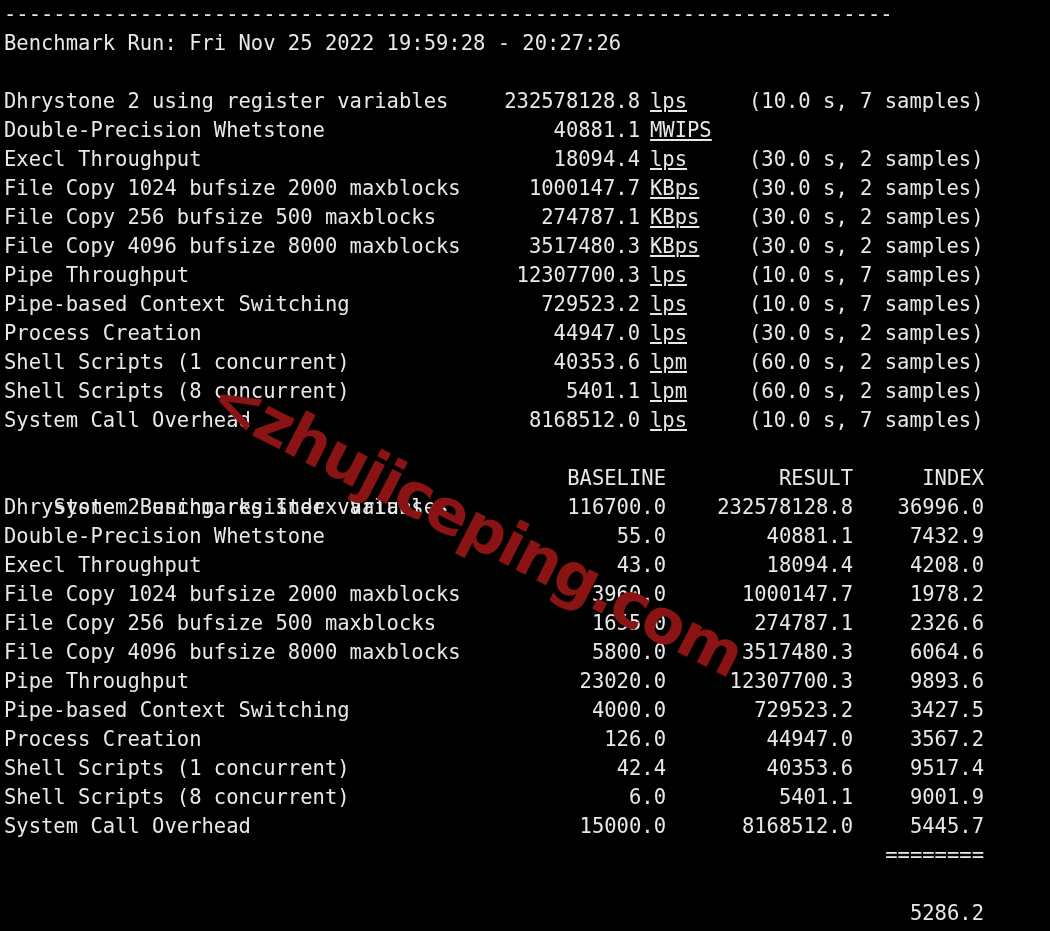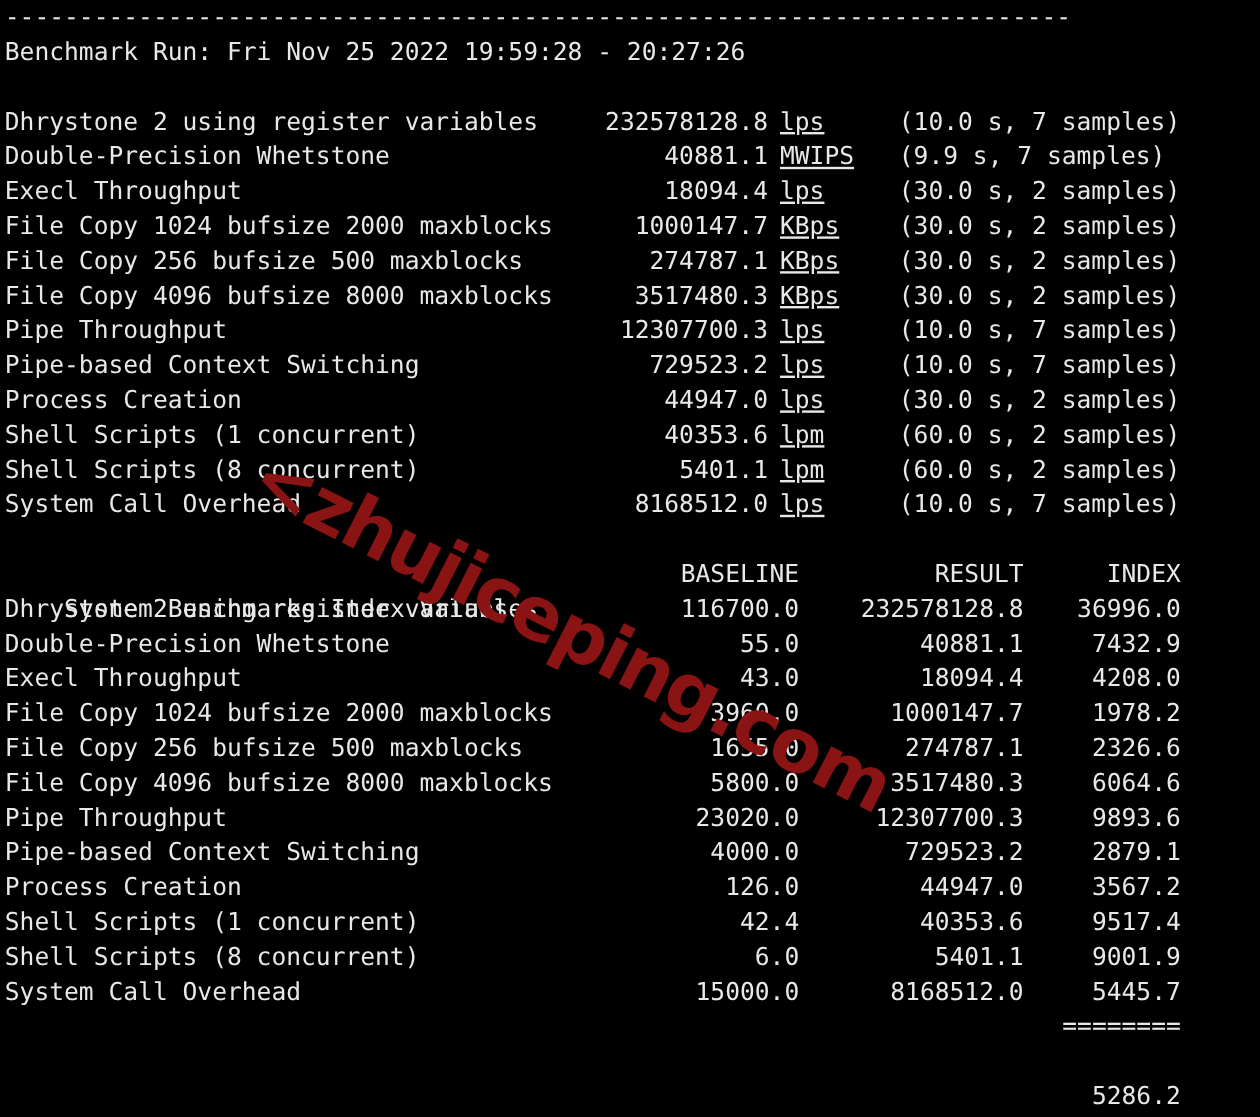--- a/index.html
+++ b/index.html
@@ -95,21 +95,21 @@
 <body>
 
 <div id="terminal" style="background: rgb(0, 0, 0); color: rgb(232, 232, 232);">
 
   <div class="term-line topline">------------------------------------------------------------------------</div>
   <div class="term-line">Benchmark Run: Fri Nov 25 2022 19:59:28 - 20:27:26</div>
   <div class="term-line blank">&nbsp;</div>
 
   <div id="results-block">
       <div class="term-line"><span>Dhrystone 2 using register variables</span><span class="col c-value">232578128.8</span><span class="colL c-unit">lps</span><span class="colL c-time">(10.0 s, 7 samples)</span></div>
-      <div class="term-line"><span>Double-Precision Whetstone</span><span class="col c-value">40881.1</span><span class="colL c-unit">MWIPS</span><span class="colL c-time">(9.9 s, 7 samples)</span></div>
+      <div class="term-line"><span>Double-Precision Whetstone</span><span class="col c-value">40881.1</span><span class="colL c-unit">MWIPS</span></div>
       <div class="term-line"><span>Execl Throughput</span><span class="col c-value">18094.4</span><span class="colL c-unit">lps</span><span class="colL c-time">(30.0 s, 2 samples)</span></div>
       <div class="term-line"><span>File Copy 1024 bufsize 2000 maxblocks</span><span class="col c-value">1000147.7</span><span class="colL c-unit">KBps</span><span class="colL c-time">(30.0 s, 2 samples)</span></div>
       <div class="term-line"><span>File Copy 256 bufsize 500 maxblocks</span><span class="col c-value">274787.1</span><span class="colL c-unit">KBps</span><span class="colL c-time">(30.0 s, 2 samples)</span></div>
       <div class="term-line"><span>File Copy 4096 bufsize 8000 maxblocks</span><span class="col c-value">3517480.3</span><span class="colL c-unit">KBps</span><span class="colL c-time">(30.0 s, 2 samples)</span></div>
       <div class="term-line"><span>Pipe Throughput</span><span class="col c-value">12307700.3</span><span class="colL c-unit">lps</span><span class="colL c-time">(10.0 s, 7 samples)</span></div>
       <div class="term-line"><span>Pipe-based Context Switching</span><span class="col c-value">729523.2</span><span class="colL c-unit">lps</span><span class="colL c-time">(10.0 s, 7 samples)</span></div>
       <div class="term-line"><span>Process Creation</span><span class="col c-value">44947.0</span><span class="colL c-unit">lps</span><span class="colL c-time">(30.0 s, 2 samples)</span></div>
       <div class="term-line"><span>Shell Scripts (1 concurrent)</span><span class="col c-value">40353.6</span><span class="colL c-unit">lpm</span><span class="colL c-time">(60.0 s, 2 samples)</span></div>
       <div class="term-line"><span>Shell Scripts (8 concurrent)</span><span class="col c-value">5401.1</span><span class="colL c-unit">lpm</span><span class="colL c-time">(60.0 s, 2 samples)</span></div>
       <div class="term-line"><span>System Call Overhead</span><span class="col c-value">8168512.0</span><span class="colL c-unit">lps</span><span class="colL c-time">(10.0 s, 7 samples)</span></div>
@@ -125,21 +125,21 @@
   </div>
 
   <div id="index-block">
       <div class="term-line"><span>Dhrystone 2 using register variables</span><span class="col c-base">116700.0</span><span class="col c-result">232578128.8</span><span class="col c-index">36996.0</span></div>
       <div class="term-line"><span>Double-Precision Whetstone</span><span class="col c-base">55.0</span><span class="col c-result">40881.1</span><span class="col c-index">7432.9</span></div>
       <div class="term-line"><span>Execl Throughput</span><span class="col c-base">43.0</span><span class="col c-result">18094.4</span><span class="col c-index">4208.0</span></div>
       <div class="term-line"><span>File Copy 1024 bufsize 2000 maxblocks</span><span class="col c-base">3960.0</span><span class="col c-result">1000147.7</span><span class="col c-index">1978.2</span></div>
       <div class="term-line"><span>File Copy 256 bufsize 500 maxblocks</span><span class="col c-base">1655.0</span><span class="col c-result">274787.1</span><span class="col c-index">2326.6</span></div>
       <div class="term-line"><span>File Copy 4096 bufsize 8000 maxblocks</span><span class="col c-base">5800.0</span><span class="col c-result">3517480.3</span><span class="col c-index">6064.6</span></div>
       <div class="term-line"><span>Pipe Throughput</span><span class="col c-base">23020.0</span><span class="col c-result">12307700.3</span><span class="col c-index">9893.6</span></div>
-      <div class="term-line"><span>Pipe-based Context Switching</span><span class="col c-base">4000.0</span><span class="col c-result">729523.2</span><span class="col c-index">2879.1</span></div>
+      <div class="term-line"><span>Pipe-based Context Switching</span><span class="col c-base">4000.0</span><span class="col c-result">729523.2</span><span class="col c-index">3427.5</span></div>
       <div class="term-line"><span>Process Creation</span><span class="col c-base">126.0</span><span class="col c-result">44947.0</span><span class="col c-index">3567.2</span></div>
       <div class="term-line"><span>Shell Scripts (1 concurrent)</span><span class="col c-base">42.4</span><span class="col c-result">40353.6</span><span class="col c-index">9517.4</span></div>
       <div class="term-line"><span>Shell Scripts (8 concurrent)</span><span class="col c-base">6.0</span><span class="col c-result">5401.1</span><span class="col c-index">9001.9</span></div>
       <div class="term-line"><span>System Call Overhead</span><span class="col c-base">15000.0</span><span class="col c-result">8168512.0</span><span class="col c-index">5445.7</span></div>
     </div>
 
   <div class="term-line">
     <span class="col c-index">========</span>
   </div>
   <div class="term-line blank">&nbsp;</div>

